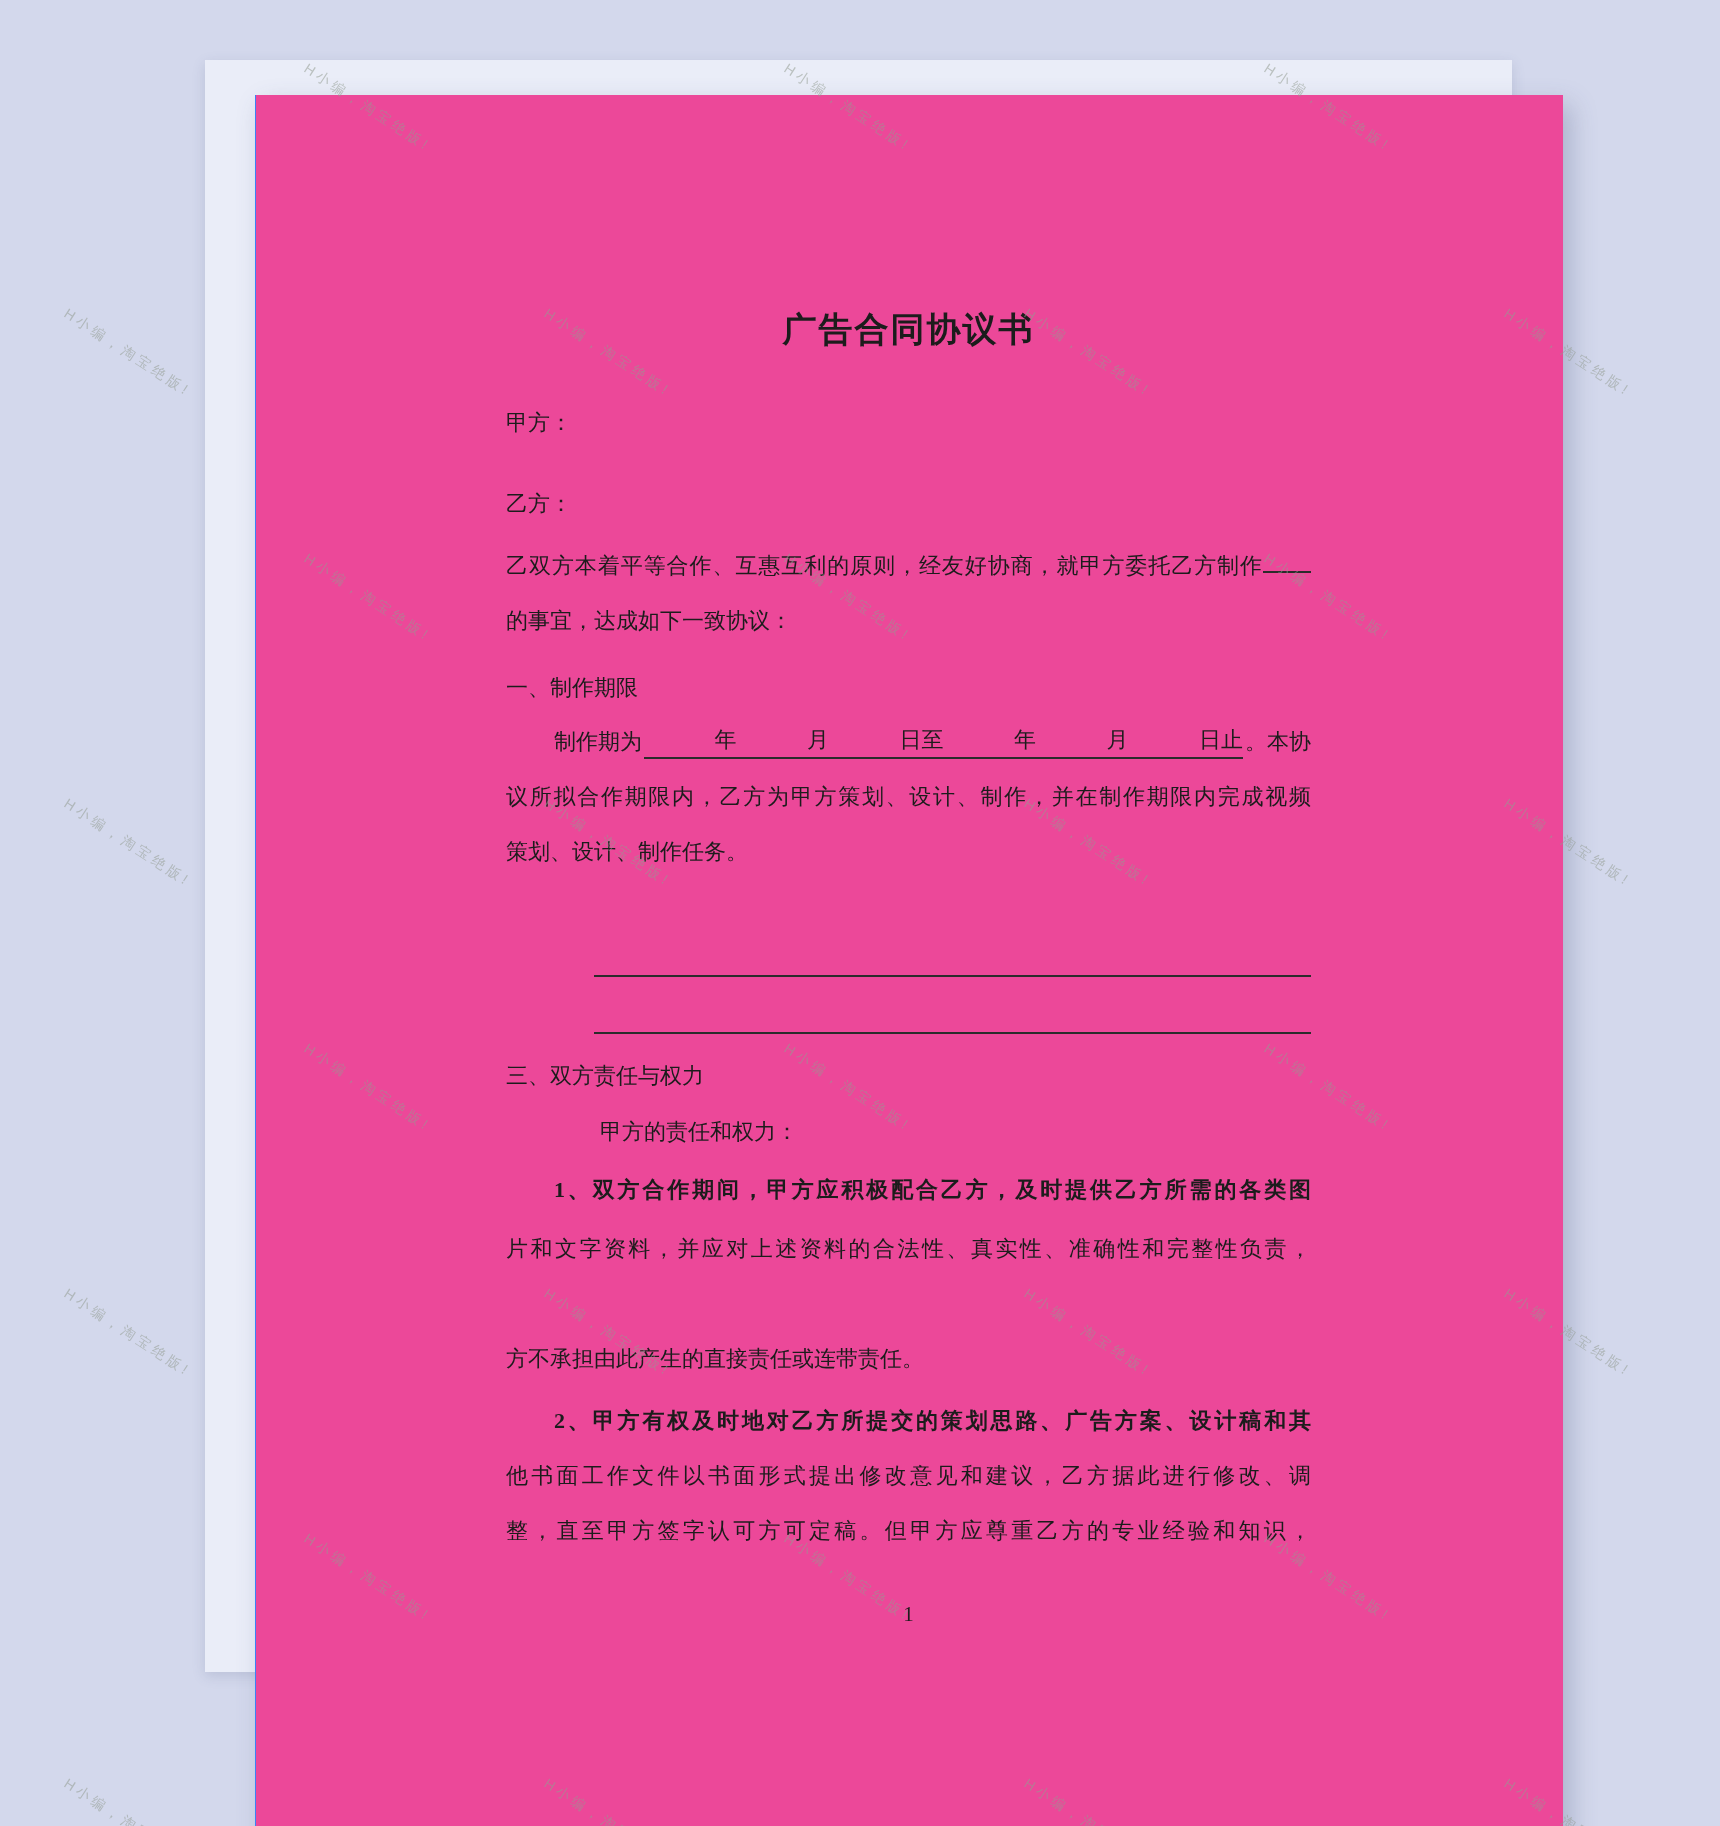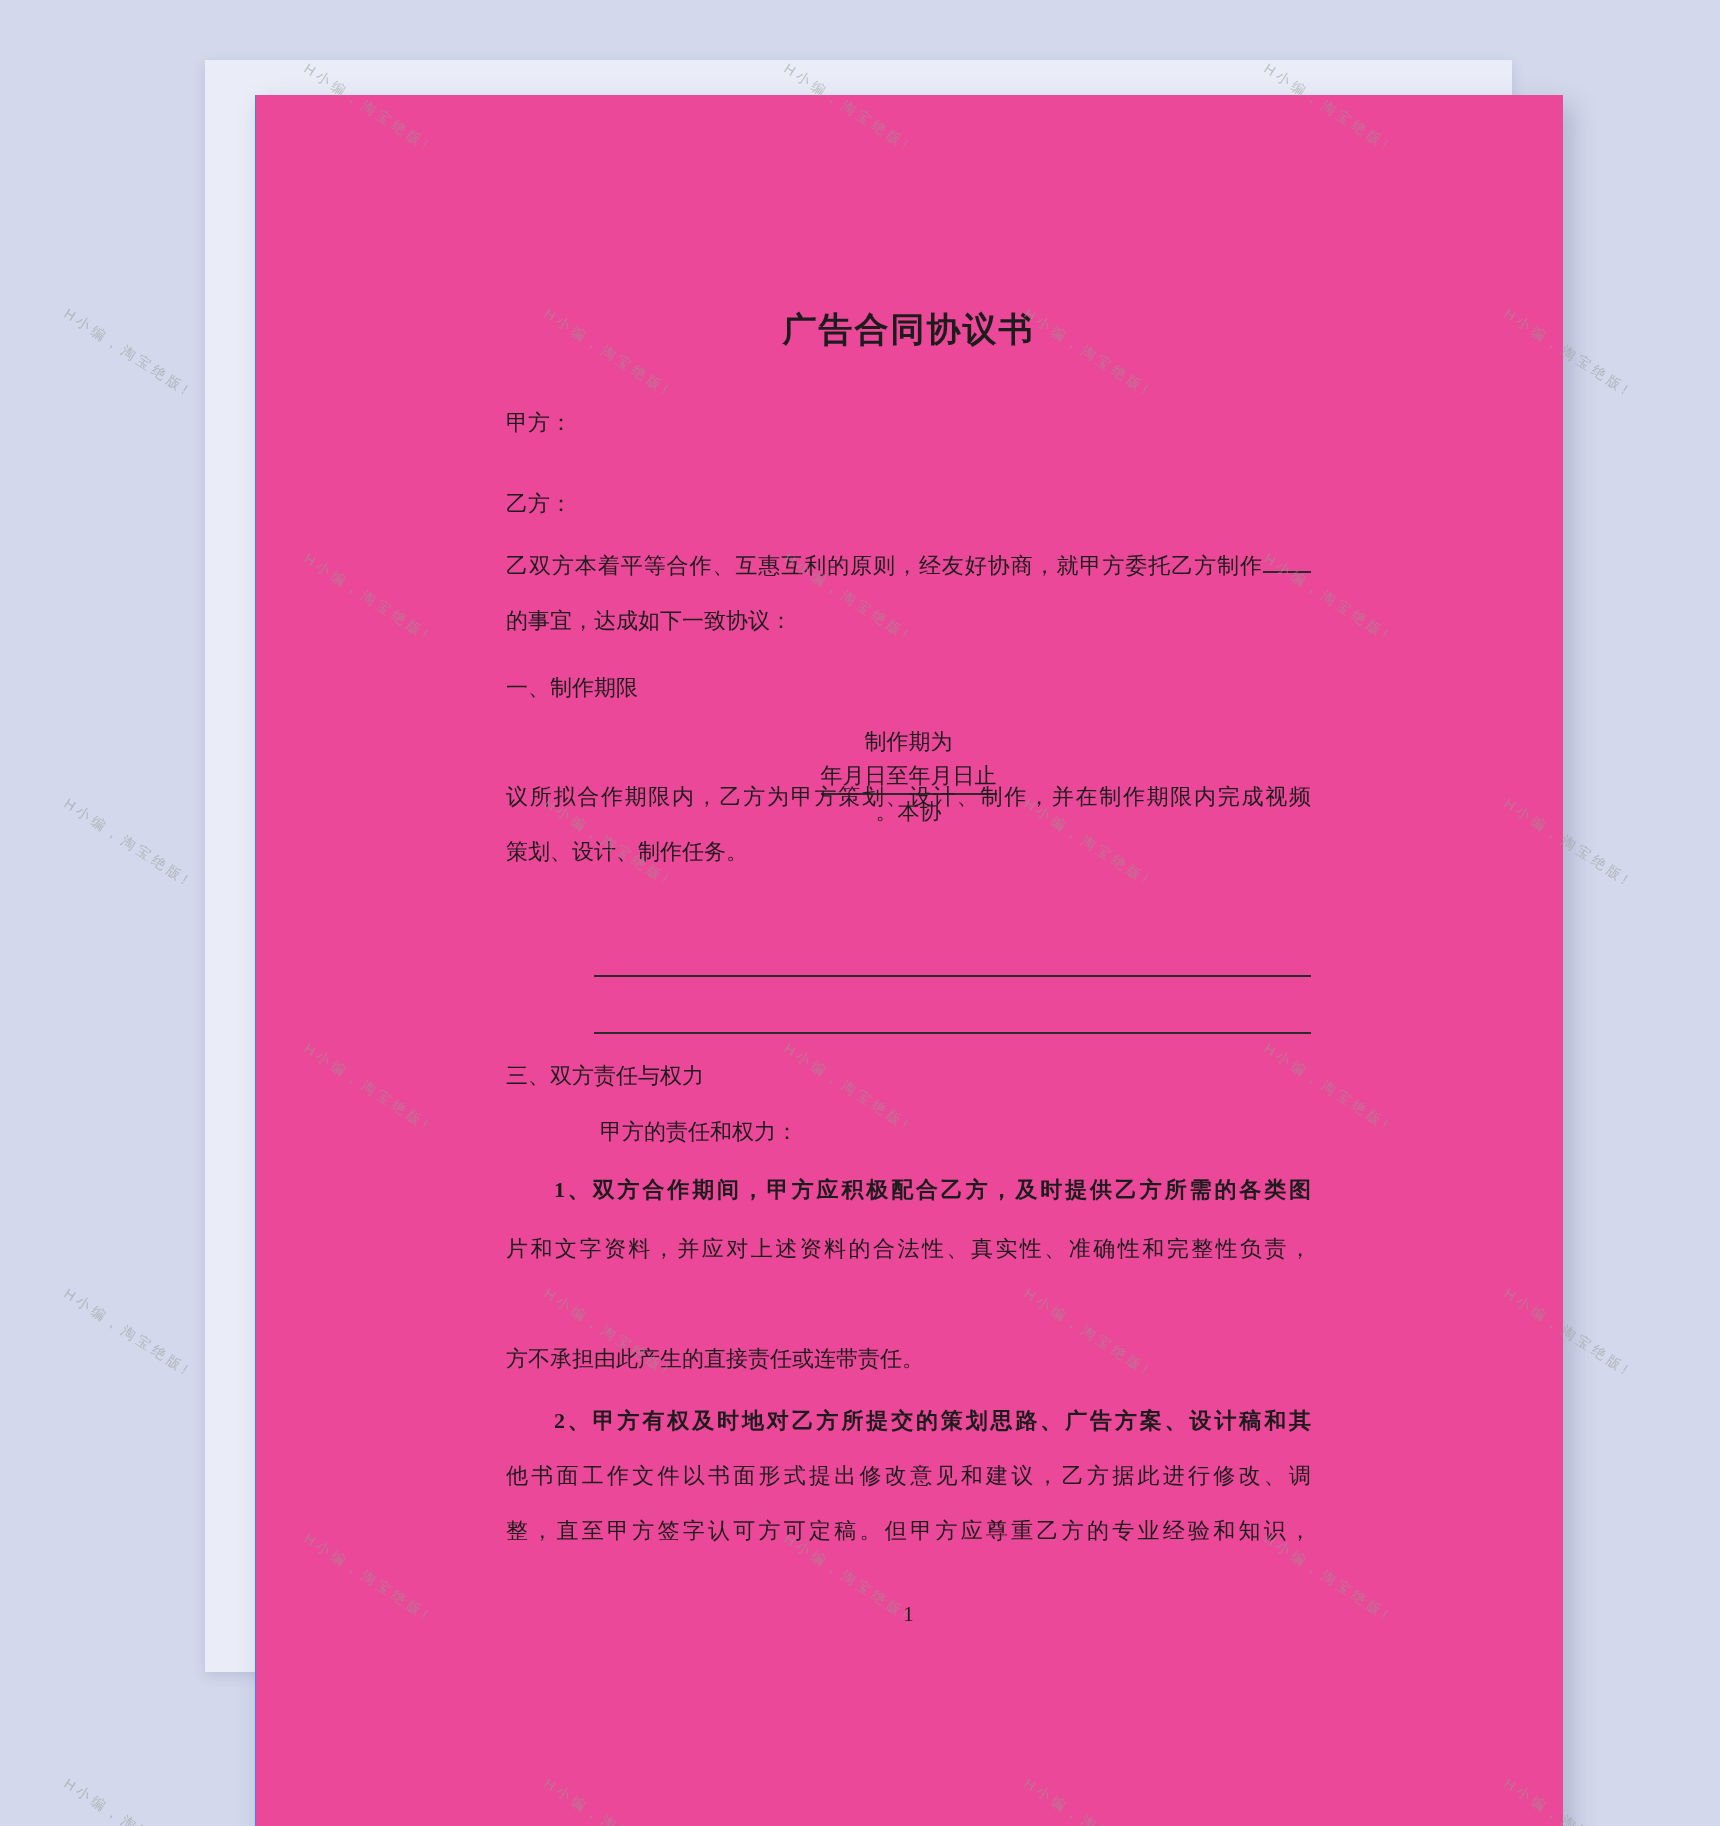--- a/index.html
+++ b/index.html
@@ -55,23 +55,22 @@
   .sub-indent { left: 344px; width: 711px; }
   .tail-u {
     display: inline-block;
     width: 48px;
     height: 20px;
     border-bottom: 2px solid #2b2b2b;
     vertical-align: baseline;
   }
   .date-line {
     display: flex;
-    align-items: center;
+    align-items: flex-end;
     white-space: nowrap;
-    flex-direction: column;
   }
   .date-indent { display:inline-block; width: 48px; flex: none; }
   .date-blank {
     flex: 1;
     display: inline-flex;
     justify-content: space-between;
     border-bottom: 2px solid #2b2b2b;
     margin: 0 2px;
   }
   .blank-rule {

